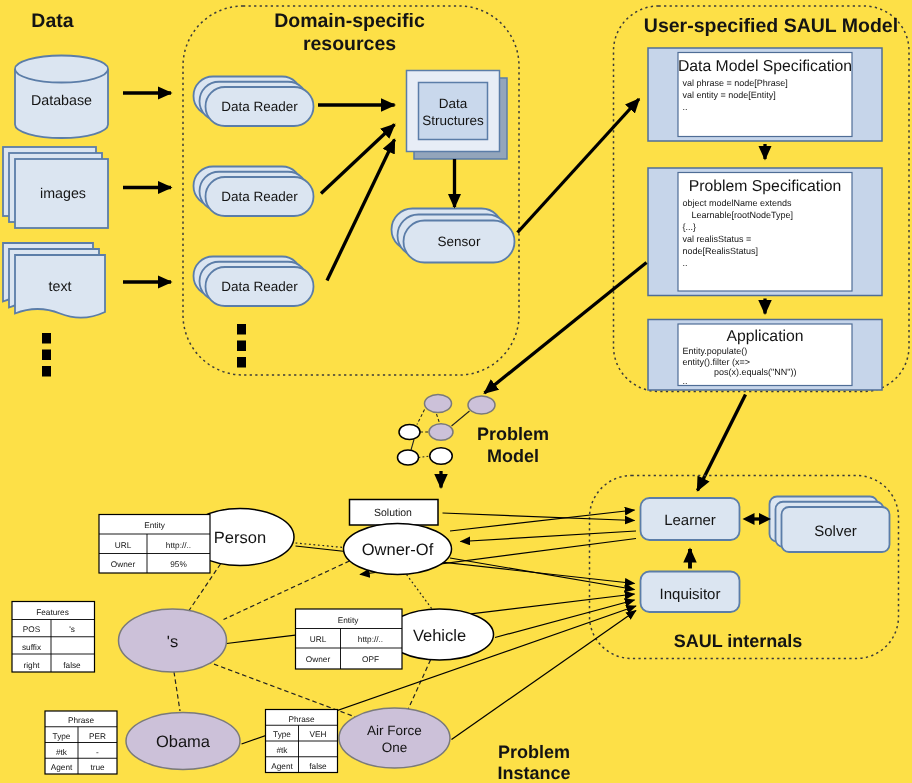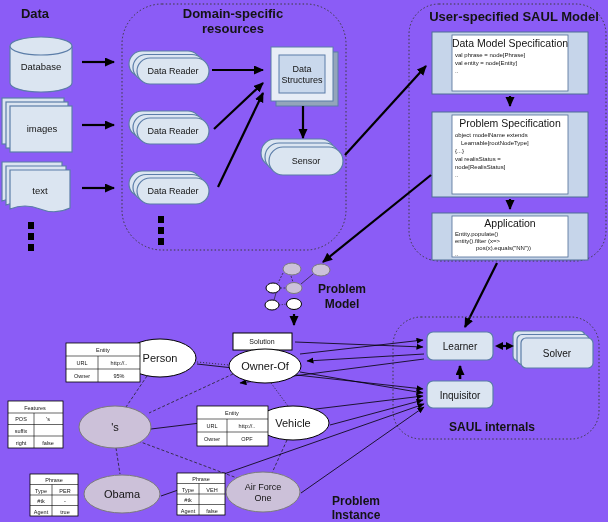--- a/index.html
+++ b/index.html
@@ -1,16 +1,16 @@
 <!DOCTYPE html>
 <html><head>
 <meta charset="utf-8">
 <style>
   html,body{margin:0;padding:0;background:#fff;}
-  #stage{position:relative;width:608px;height:522px;background:#8b5cf6;overflow:hidden;}
+  #stage{position:relative;width:608px;height:522px;background:#fde047;overflow:hidden;}
   svg text{font-family:"Liberation Sans",sans-serif;fill:#141414;}
   .t13{font-size:13px;font-weight:bold}
   .t12{font-size:12px;font-weight:bold}
   .t11{font-size:11px}
   .t10{font-size:10px}
   .t95{font-size:9.5px}
   .t9{font-size:9px}
   .t105{font-size:10.5px}
   .t7{font-size:7px}
   .code{font-size:6px}

